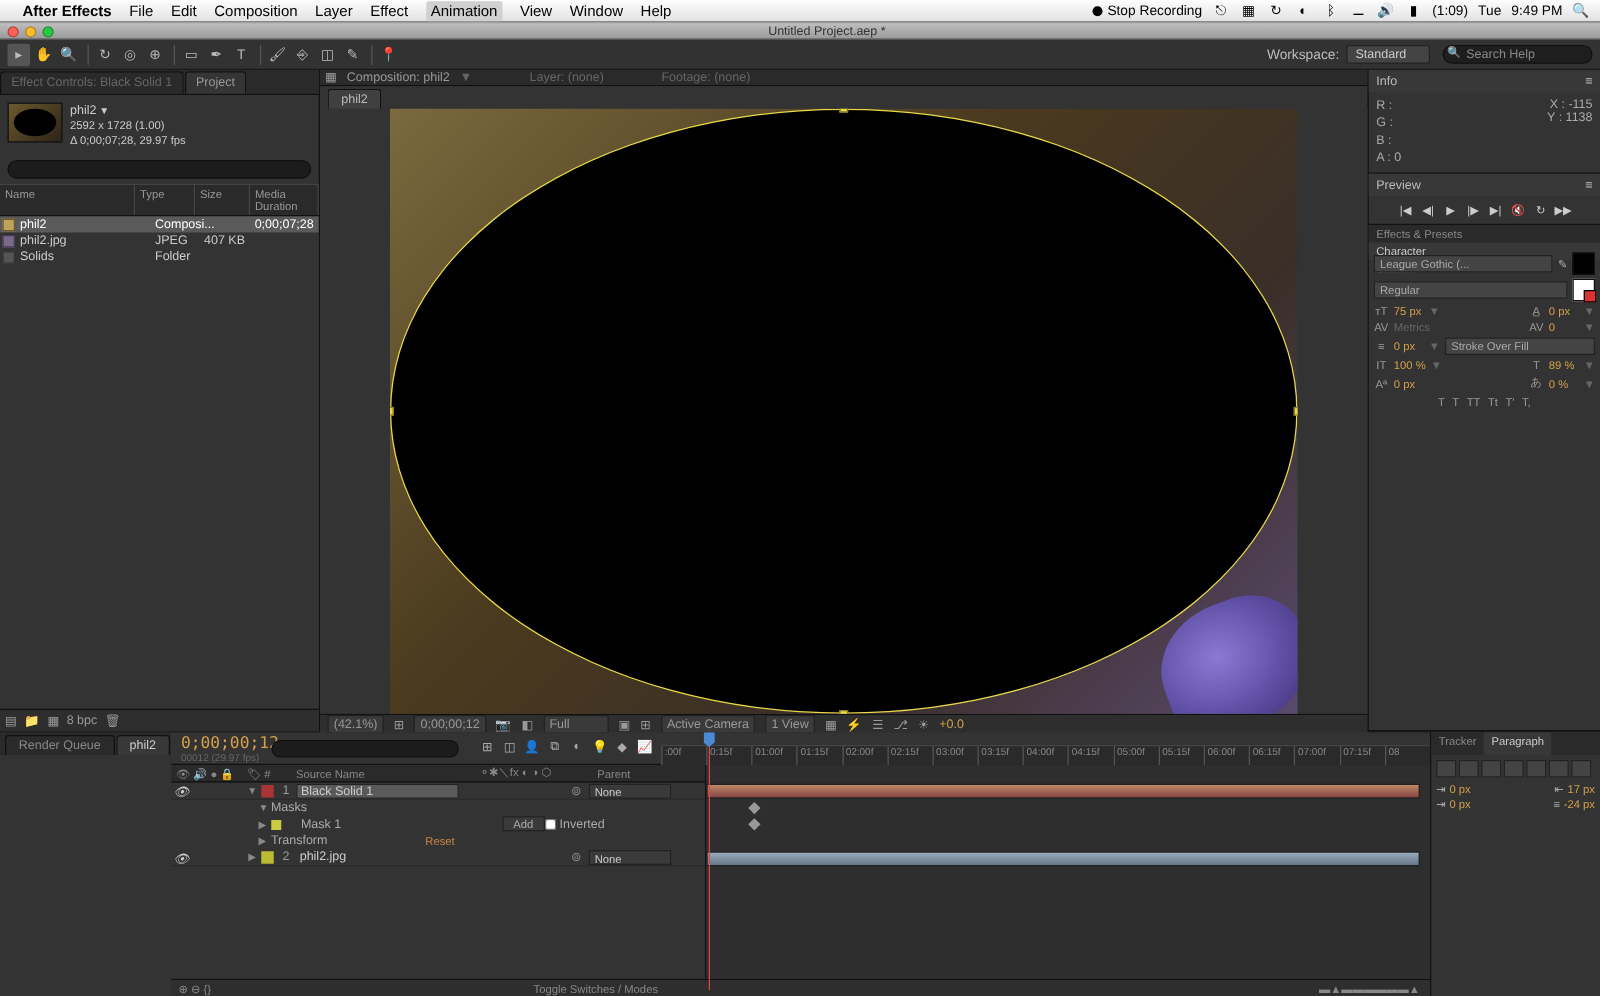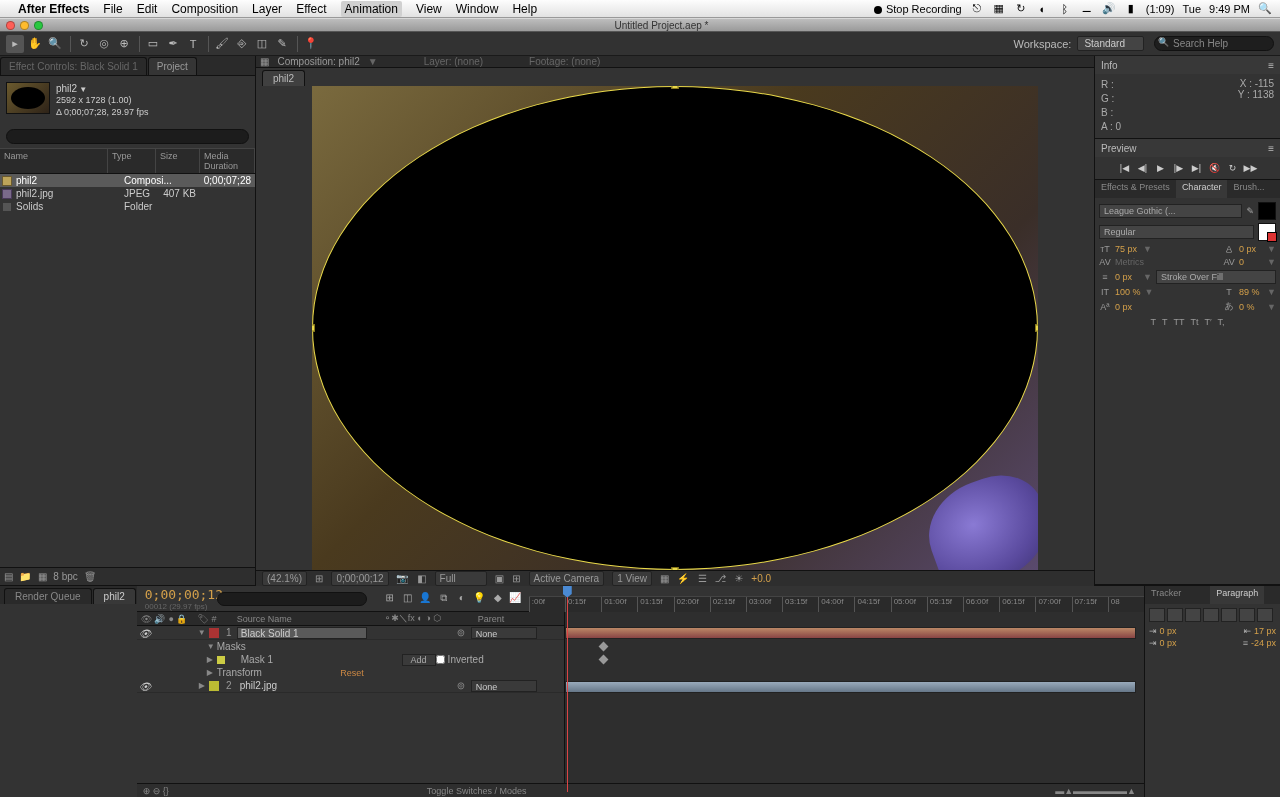--- a/index.html
+++ b/index.html
@@ -86,21 +86,21 @@
 .comp-footer .dd { background:#3a3a3a; padding:1px 4px; border:1px solid #222; border-radius:2px; }
 
 
 .right-panel { border-bottom:1px solid #111; }
 .rp-head { height:18px; background:#383838; padding:2px 6px; font-size:10px; color:#bbb; display:flex; align-items:center; justify-content:space-between; }
 .rp-body { padding:4px 6px; font-size:10px; color:#aaa; }
 .info-rows div { line-height:1.4; }
 .info-x { text-align:right; }
 .preview-ctrl { display:flex; justify-content:center; gap:4px; padding:4px 0; }
 .preview-ctrl .pb { width:14px; height:14px; display:flex; align-items:center; justify-content:center; color:#ccc; font-size:9px; }
-.char-tabs { display:flex; height:18px; background:#2a2a2a; }
+.char-tabs { display:flex; height:18px; background:#2a2a2a;flex-direction:column; }
 .char-tabs .ct { padding:2px 6px; font-size:9px; color:#888; }
 .char-tabs .ct.act { background:#383838; color:#ccc; }
 .char-body { padding:4px; font-size:9px; }
 .char-row { display:flex; align-items:center; gap:4px; margin-bottom:3px; }
 .char-dd { background:#444; border:1px solid #222; padding:1px 4px; flex:1; font-size:9px; }
 .char-swatch { width:18px; height:18px; border:1px solid #111; }
 .char-swatch.fill{background:#000}.char-swatch.stroke{background:#fff; position:relative;}
 .char-swatch.stroke::after{content:"";position:absolute;right:-2px;bottom:-2px;width:8px;height:8px;background:#d33;border:1px solid #000;}
 .char-val { color:#d4a04a; min-width:24px; }
 .char-icon { width:12px; text-align:center; color:#999; }
@@ -161,21 +161,21 @@
 .kf { position:absolute; width:7px; height:7px; background:#999; transform:rotate(45deg); left:35px; }
 .kf.k1{top:31px}.kf.k2{top:44px}
 
 .tl-footer { height:14px; background:#2e2e2e; border-top:1px solid #111; display:flex; align-items:center; font-size:9px; color:#888; }
 .tl-footer .toggle { margin-left:250px; padding:0 8px; }
 
 
 .rb-col { width:136px; background:#333; border-left:1px solid #111; }
 .rb-tabs { height:18px; display:flex; background:#2a2a2a; }
 .rb-tabs .t { padding:2px 6px; font-size:9px; color:#888; }
-.rb-tabs .t.act { background:#383838; color:#ccc;margin-left:23px; }
+.rb-tabs .t.act { background:#383838; color:#ccc; }
 .rb-body { padding:4px; }
 .para-row { display:flex; gap:2px; margin-bottom:4px; }
 .para-btn { width:16px; height:14px; background:#444; border:1px solid #222; }
 .para-val { display:flex; align-items:center; gap:3px; margin-bottom:2px; font-size:9px; }
 .para-val .v { color:#d4a04a; }
 </style>
 </head>
 <body>
 
 <div class="mac-menubar">

